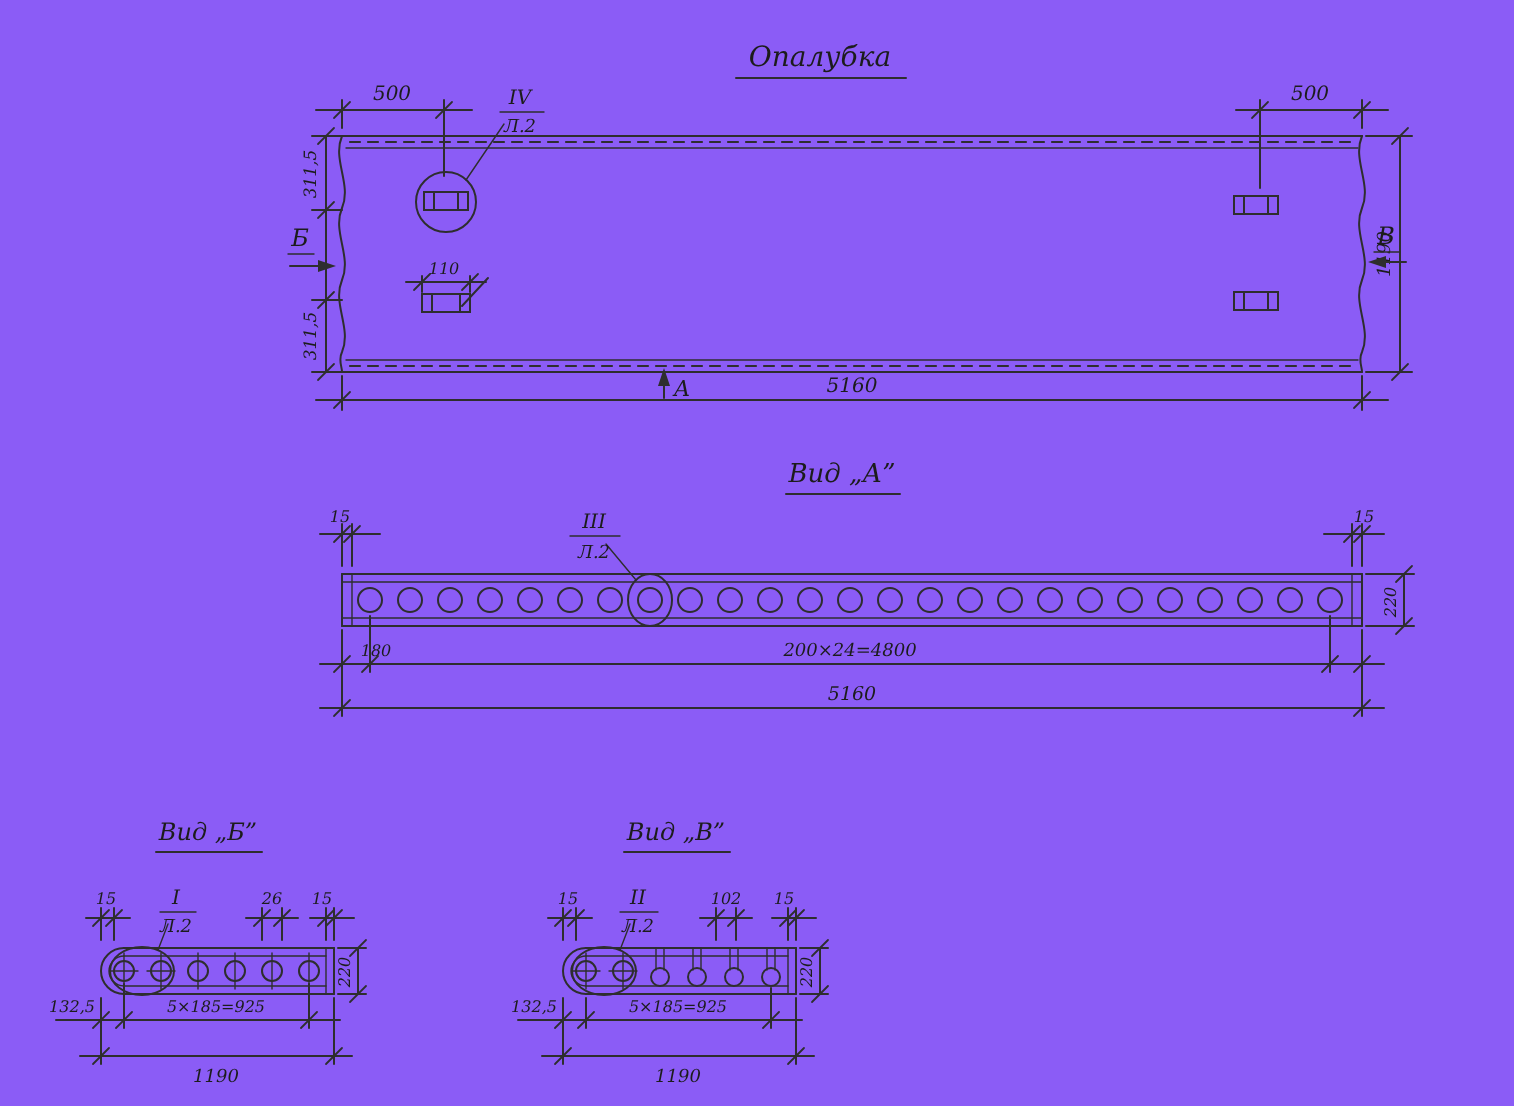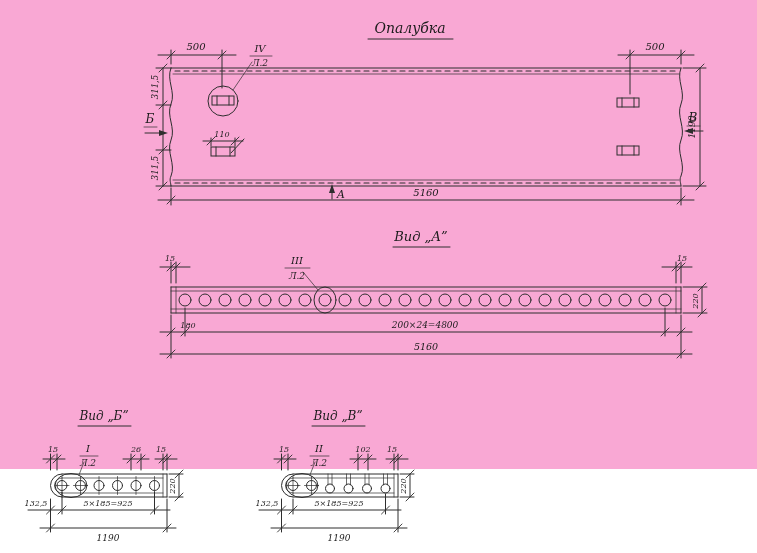--- a/index.html
+++ b/index.html
@@ -1,17 +1,17 @@
 <!DOCTYPE html>
 <html><head>
 <meta charset="utf-8">
 <style>
   html,body { margin:0; padding:0; }
   body { width:757px; height:553px; background:#ffffff; overflow:hidden; }
-  .sheet { width:757px; height:469px; background:#f9a8d4; position:relative; }
+  .sheet { width:757px; height:553px; background:#8b5cf6; position:relative; }
   svg line, svg path, svg rect, svg circle, svg ellipse {
     stroke:#2e2e2e; fill:none; stroke-width:1; stroke-linecap:round;
   }
   .thin  { stroke-width:0.7; }
   .dash  { stroke-dasharray:5 4; stroke-width:1.1; }
   .arr   { fill:#2e2e2e; stroke:none; }
   #tk line { stroke-width:0.9; }
   svg text {
     fill:#1c1c1c; stroke:none;
     font-family:"DejaVu Serif","Liberation Serif",serif;

